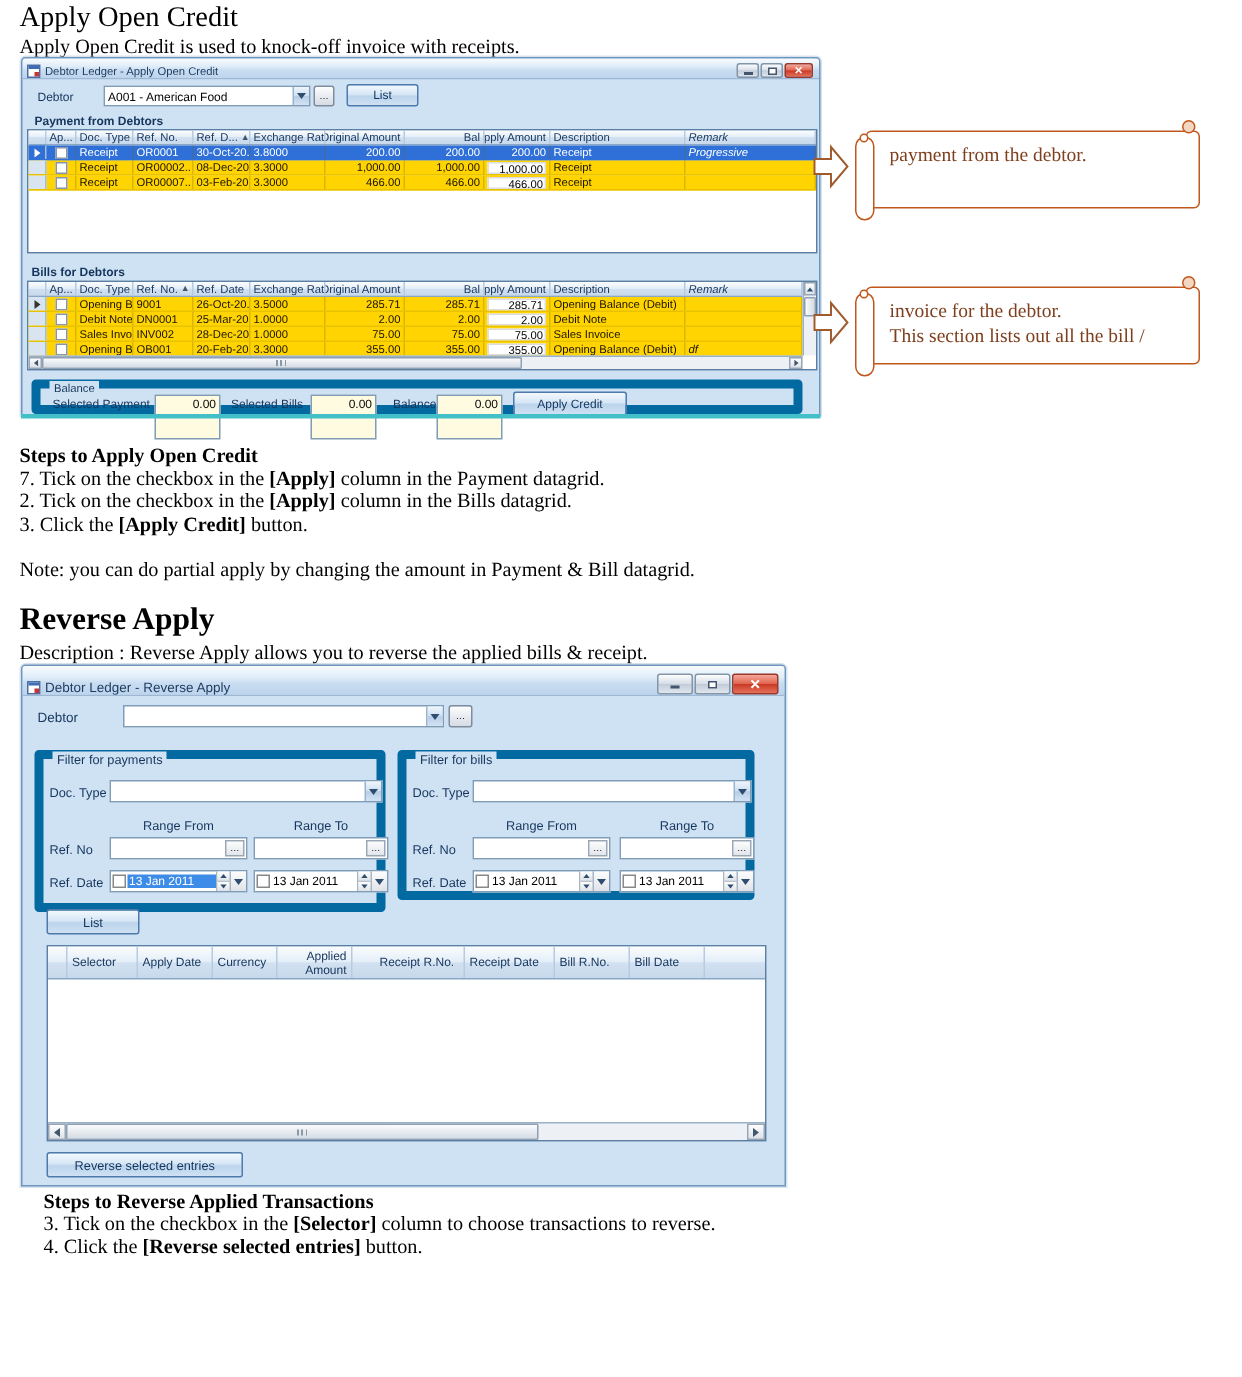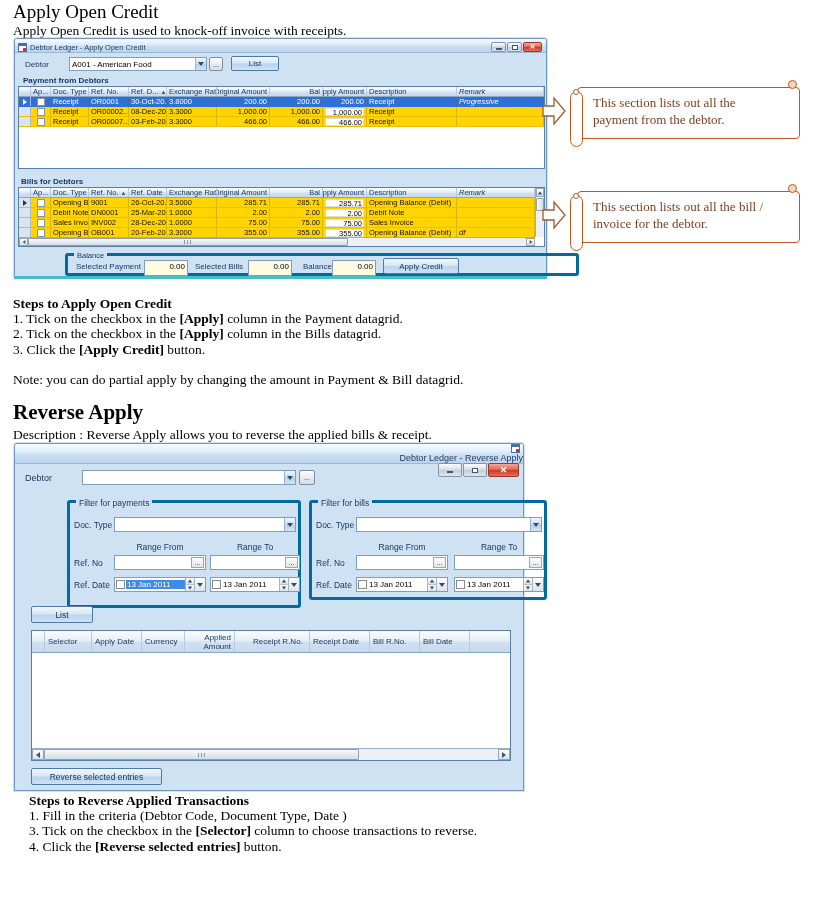--- a/index.html
+++ b/index.html
@@ -20,21 +20,21 @@
 
   
   .win { position:absolute; background:#cfe2f4; border:1px solid #6f96bf; border-radius:3px 3px 0 0; box-shadow:0 0 0 1px rgba(165,190,215,.45); }
   .win1 { left:14px; top:38px; width:533px; height:239px; }
   .win2 { left:14px; top:443px; width:510px; height:348px; }
 
   .tbar { position:absolute; left:0; top:0; right:0; display:flex; align-items:flex-end;
           background:linear-gradient(#f8fbfe,#e0edf9 40%,#c9ddf1 60%,#bdd4ec);
           border-bottom:1px solid #9cb8d4; border-radius:2px 2px 0 0; }
   .tbar1 { height:14px; }
-  .tbar2 { height:20px;flex-direction:column; }
+  .tbar2 { height:20px; }
   .ttext { color:#1d3a5f; font-family:"Liberation Sans", sans-serif; white-space:nowrap; }
   .tbar1 .ttext { font-size:7.5px; }
   .tbar2 .ttext { font-size:9px; }
   .ficon { width:9px; height:9px; margin:0 3px; background:#fff; border:1px solid #4a6fa5; position:relative; flex:none; }
   .ficon::before { content:""; position:absolute; left:0; top:0; right:0; height:2px; background:#3f6cb5; }
   .ficon::after  { content:""; position:absolute; right:0; bottom:0; width:3px; height:3px; background:#c33; }
   .wbtns { margin-left:auto; display:flex; gap:1px; margin-right:4px; }
   .wb { display:flex; align-items:center; justify-content:center;
         border:1px solid #8495a8; border-radius:2px;
         background:linear-gradient(#fcfdfe,#d6dee7 48%,#c2ccd8 52%,#dfe6ee); }
@@ -62,22 +62,22 @@
   .tri-l  { width:0; height:0; border-top:3px solid transparent; border-bottom:3px solid transparent; border-right:4px solid #44566e; }
   .tri-r  { width:0; height:0; border-top:3px solid transparent; border-bottom:3px solid transparent; border-left:4px solid #44566e; }
   .btn { position:absolute; display:flex; align-items:center; justify-content:center;
          background:linear-gradient(#f2f8fd,#d7e7f6 45%,#bcd4ec 55%,#cfe1f3);
          border:1px solid #4d7aab; border-radius:2px; color:#11355e;
          font-family:"Liberation Sans",sans-serif; }
   .dotsbtn { position:absolute; display:flex; align-items:center; justify-content:center;
              background:linear-gradient(#fdfdfd,#e8ecf1 50%,#d6dce4); border:1px solid #7e8c9e; border-radius:2px;
              font-family:"Liberation Sans",sans-serif; font-size:7px; color:#223; }
   .field { position:absolute; background:#fffbe1; border:1px solid #7f9db9; text-align:right;
-           font-family:"Liberation Sans",sans-serif; font-size:8px; color:#000; padding:1px 2px 0 0; height:16px; }
-  .group { position:absolute; border:3px solid #0369a1; border-radius:3px;margin-left:44px; }
+           font-family:"Liberation Sans",sans-serif; font-size:8px; color:#000; padding:1px 2px 0 0; height:30px; }
+  .group { position:absolute; border:6px solid #0369a1; border-radius:3px; }
   .group .glabel { position:absolute; top:-5px; left:6px; background:#cfe2f4; padding:0 3px;
                    font-family:"Liberation Sans",sans-serif; color:#15355c; white-space:nowrap; }
 
   
   .grid { position:absolute; background:#fff; border:1px solid #5a7fa5; font-family:"Liberation Sans",sans-serif; overflow:hidden; }
   .ghead { display:flex; height:10px; background:linear-gradient(#fbfdfe,#e4eef8 48%,#d2e1f1 52%,#c7d9ec);
            border-bottom:1px solid #89a8c8; color:#1a3a60; font-size:7.5px; }
   .ghead > div { border-right:1px solid #b6cbe2; display:flex; align-items:center; padding:0 2px; overflow:hidden; white-space:nowrap; }
   .gc-ind{width:12px;flex:none;} .gc-ap{width:20px;flex:none;} .gc-doc{width:38px;flex:none;}
   .gc-refno{width:40px;flex:none;} .gc-refd{width:38px;flex:none;} .gc-rate{width:50px;flex:none;}
@@ -376,44 +376,43 @@
   <svg width="24" height="30" viewBox="0 0 24 30">
       <path d="M1 10 h11 V2 L23 15 L12 28 v-8 H1 z" fill="#fff" stroke="#a05a2c" stroke-width="1.3"></path>
     </svg>
 </div>
 <div class="callout" style="left:567px; top:83px;">
   <div class="body"></div>
   <div class="curl-tr"></div>
   <div class="roll"></div>
   <div class="curl-tl"></div>
   <div class="txt">
-    <div>This section lists out all the</div>
     <div>payment from the debtor.</div>
   </div>
 </div>
 
 <div class="bigarrow" style="left:542px; top:200px;">
   <svg width="24" height="30" viewBox="0 0 24 30">
       <path d="M1 10 h11 V2 L23 15 L12 28 v-8 H1 z" fill="#fff" stroke="#a05a2c" stroke-width="1.3"></path>
     </svg>
 </div>
 <div class="callout" style="left:567px; top:187px;">
   <div class="body"></div>
   <div class="curl-tr"></div>
   <div class="roll"></div>
   <div class="curl-tl"></div>
   <div class="txt">
+    <div>invoice for the debtor.</div>
     <div>This section lists out all the bill /</div>
-    <div>invoice for the debtor.</div>
   </div>
 </div>
 
 <div class="steps" style="top:296px;">
   <div class="t">Steps to Apply Open Credit</div>
-  <div><span>1. Tick on the checkbox in the </span><b>[Apply]</b><span> column in the Payment datagrid.</span></div>
+  <div><span>7. Tick on the checkbox in the </span><b>[Apply]</b><span> column in the Payment datagrid.</span></div>
   <div><span>2. Tick on the checkbox in the </span><b>[Apply]</b><span> column in the Bills datagrid.</span></div>
   <div><span>3. Click the </span><b>[Apply Credit]</b><span> button.</span></div>
   <div class="note">Note: you can do partial apply by changing the amount in Payment &amp; Bill datagrid.</div>
 </div>
 
 <div class="h-rev">Reverse Apply</div>
 <div class="desc">Description : Reverse Apply allows you to reverse the applied bills &amp; receipt.</div>
 
 <div class="win win2">
   <div class="tbar tbar2">
@@ -569,16 +568,15 @@
           <span class="tri-r"></span>
         </span>
     </div>
   </div>
 
   <span class="btn" style="left:16px; top:324px; width:131px; height:17px; font-size:8.5px;">Reverse selected  entries</span>
 </div>
 
 <div class="steps" style="top:793px;margin-left:16px;">
   <div class="t">Steps to Reverse Applied Transactions</div>
-  <div>1. Fill in the criteria (Debtor Code, Document Type, Date )</div>
   <div><span>3. Tick on the checkbox in the </span><b>[Selector]</b><span> column to choose transactions to reverse.</span></div>
   <div><span>4. Click the </span><b>[Reverse selected entries]</b><span> button.</span></div>
 </div>
 
 </body></html>

